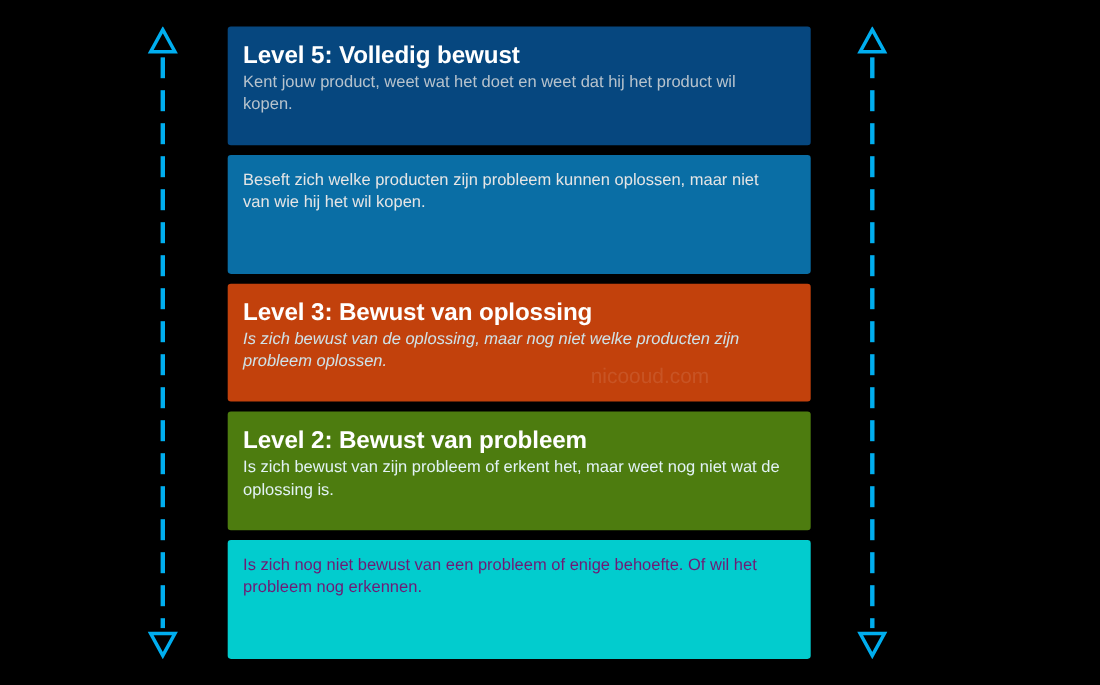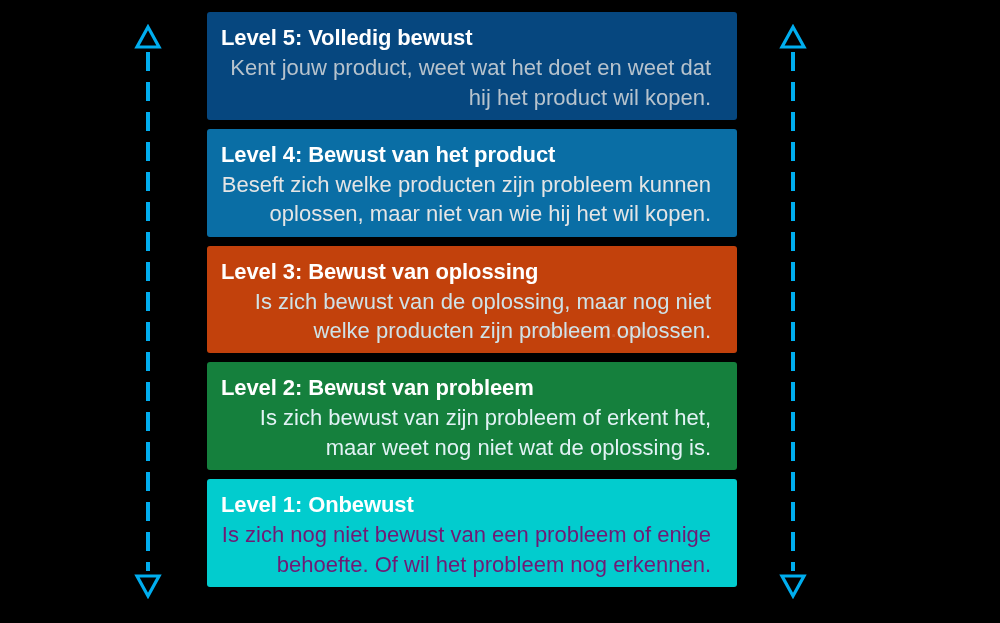--- a/index.html
+++ b/index.html
@@ -55,21 +55,21 @@
     height: 26px;
   }
   .arrow-head.up   { top: 0; }
   .arrow-head.down { bottom: 0; }
   .arrow-head svg { display: block; width: 28px; height: 26px; }
 
   
   .levels {
     position: absolute;
     left: 207px;
-    top: 12px;
+    top: 24px;
     width: 530px;
     height: 575px;
     display: flex;
     flex-direction: column;
     gap: 9px;
   }
 
   .level-card {
     flex: 1 1 0;
     border-radius: 3px;
@@ -83,54 +83,52 @@
     font-size: 22px;
     font-weight: bold;
     color: #ffffff;
     line-height: 1.18;
     letter-spacing: -0.1px;
     margin: 0 0 2px 0;
     white-space: nowrap;
   }
 
   .level-desc {
-    font-size: 22px;
+    font-size: 15px;
     font-weight: normal;
     line-height: 1.35;
     margin: 0;
     max-width: 490px;
-    text-align: right;
   }
 
   
   .lvl5 { background: #06477f; }
   .lvl5 .level-desc { color: #b7c3cd; }
 
   .lvl4 { background: #0a6ea5; }
   .lvl4 .level-desc { color: #e5e5e5; }
 
   .lvl3 { background: #c2410c; }
-  .lvl3 .level-desc { color: #cfe2e8; }
+  .lvl3 .level-desc { color: #cfe2e8; font-style: italic; }
 
-  .lvl2 { background: #15803d; }
+  .lvl2 { background: #4d7c0f; }
   .lvl2 .level-desc { color: #e2f2f5; }
 
   .lvl1 { background: #02ccce; }
   .lvl1 .level-desc { color: #701a75; }
 
   
   .watermark {
     position: absolute;
     left: 330px;
     bottom: 11px;
     font-size: 19px;
     color: rgba(255, 255, 255, 0.10);
     white-space: nowrap;
     pointer-events: none;
-    font-weight: bold;
   }
 </style>
 </head>
 <body>
 
 <div class="canvas">
 
   <div class="axis left">
     <div class="arrow-head up">
       <svg viewBox="0 0 28 26" xmlns="http://www.w3.org/2000/svg">
@@ -160,34 +158,32 @@
   </div>
 
   <div class="levels">
 
     <div class="level-card lvl5">
       <p class="level-title">Level 5: Volledig bewust</p>
       <p class="level-desc">Kent jouw product, weet wat het doet en weet dat hij het product wil kopen.</p>
     </div>
 
     <div class="level-card lvl4">
-      <p class="level-title">Level 4: Bewust van het product</p>
       <p class="level-desc">Beseft zich welke producten zijn probleem kunnen oplossen, maar niet van wie hij het wil kopen.</p>
     </div>
 
     <div class="level-card lvl3">
       <p class="level-title">Level 3: Bewust van oplossing</p>
       <p class="level-desc">Is zich bewust van de oplossing, maar nog niet welke producten zijn probleem oplossen.</p>
       <span class="watermark">nicooud.com</span>
     </div>
 
     <div class="level-card lvl2">
       <p class="level-title">Level 2: Bewust van probleem</p>
       <p class="level-desc">Is zich bewust van zijn probleem of erkent het, maar weet nog niet wat de oplossing is.</p>
     </div>
 
     <div class="level-card lvl1">
-      <p class="level-title">Level 1: Onbewust</p>
       <p class="level-desc">Is zich nog niet bewust van een probleem of enige behoefte. Of wil het probleem nog erkennen.</p>
     </div>
 
   </div>
 </div>
 
 </body></html>

